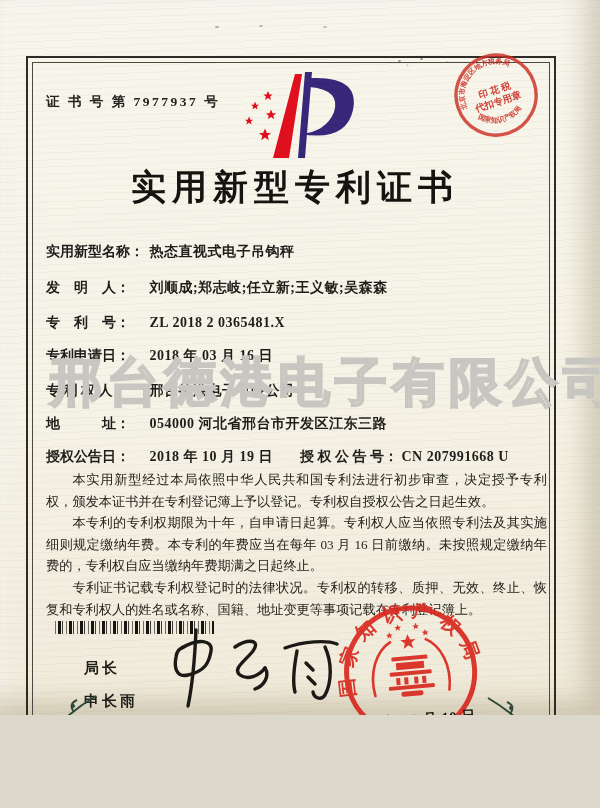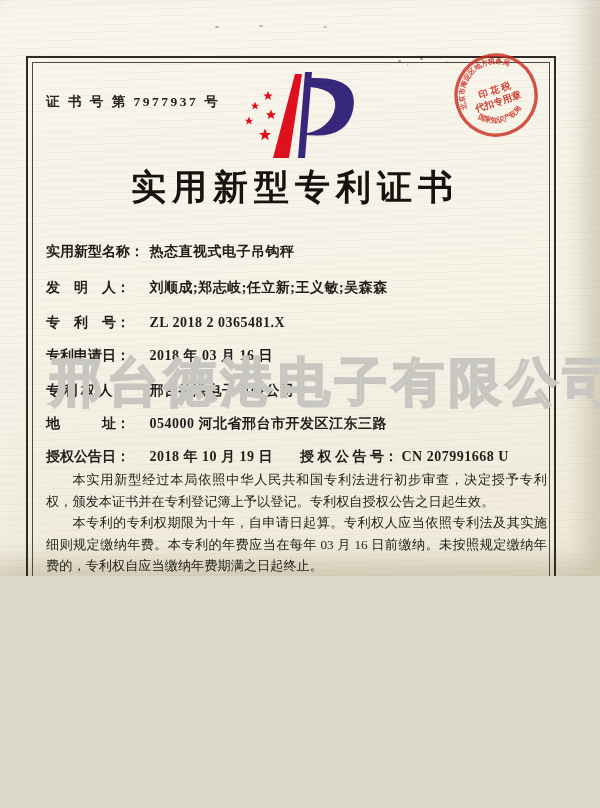--- a/index.html
+++ b/index.html
@@ -2,21 +2,21 @@
 <html><head>
 <meta charset="utf-8">
 <style>
   * { margin:0; padding:0; box-sizing:border-box; }
   html,body { width:600px; height:808px; }
   body{
     font-family:"Liberation Serif", serif;
     background:#dcd8cb;
   }
   .page{
-    position:relative; width:600px; height:576px; overflow:hidden;
+    position:relative; width:600px; height:715px; overflow:hidden;
     background:linear-gradient(175deg,#f8f5ec 0%, #f5f2e6 55%, #efe9d8 100%);
     box-shadow: inset -14px -12px 26px rgba(150,138,105,.38), inset 5px 6px 14px rgba(255,255,255,.5);
     color:#1f1d1a;
   }
   .page::after{ 
     content:""; position:absolute; inset:0; pointer-events:none;
     background:repeating-linear-gradient(178deg, rgba(120,110,80,.05) 0 1px, transparent 1px 7px);
   }
   .frame-outer{
     position:absolute; left:26px; top:56px; width:530px; height:712px;

